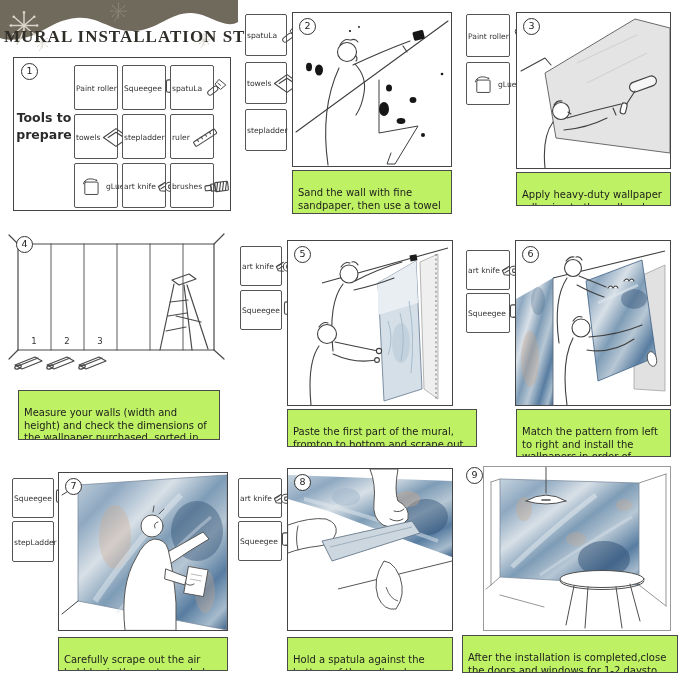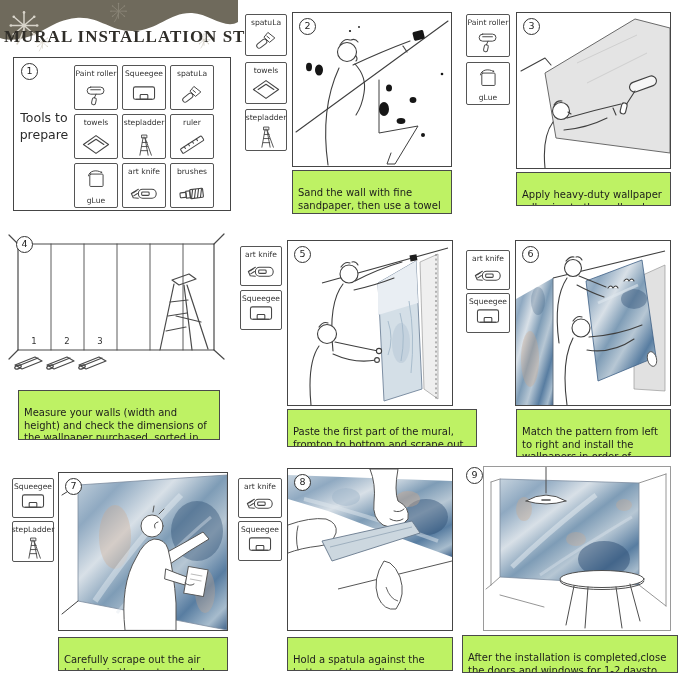--- a/index.html
+++ b/index.html
@@ -10,31 +10,31 @@
          font-family:"Liberation Serif",serif;font-weight:bold;font-size:17px;
          letter-spacing:1px;color:#2f2d28}
   .panel{position:absolute;border:1.5px solid #454545;background:#fff;box-sizing:border-box}
   .panel9{position:absolute;border:1px solid #9a9a9a;background:#fff;box-sizing:border-box}
   .art{position:absolute;left:0;top:0;width:100%;height:100%}
   .cap{position:absolute;border:1.2px solid #4a4a4a;background:#bef264;box-sizing:border-box;
        font-size:10px;line-height:1.25;padding:16px 5px;color:#1c1c1c;overflow:hidden}
   .num{position:absolute;width:15px;height:15px;border:1.2px solid #333;border-radius:50%;
        font-size:9.5px;line-height:14px;text-align:center;background:#fff;color:#222;z-index:3}
   .tbox{position:absolute;border:1.1px solid #555;border-radius:2px;background:#fff;
-        box-sizing:border-box;display:flex;flex-direction:column;align-items:center;
+        box-sizing:border-box;display:flex;align-items:center;
         justify-content:space-between;padding:3px 1px 2px}
   .tbox.g{position:static;width:auto;height:auto}
   .tlabel{font-size:7.6px;color:#333;white-space:nowrap}
   .tbox.rev .tlabel{order:2}
   .ticon{width:30px;height:23px;display:block;flex:0 0 auto}
   .ticon svg,.dand svg{width:100%;height:100%;display:block}
   .grid1{position:absolute;left:60px;top:7px;display:grid;
          grid-template-columns:repeat(3,44px);grid-auto-rows:45px;gap:4px}
   .toolstitle{position:absolute;left:2px;top:52px;width:56px;text-align:center;
-              font-size:12.5px;font-weight:normal;color:#2b2b2b;line-height:1.35}
+              font-size:12.5px;font-weight:bold;color:#2b2b2b;line-height:1.35}
   .wnum{position:absolute;width:12px;text-align:center;font-size:8.5px;color:#333}
   .dand{position:absolute}
 </style>
 </head>
 <body>
 
 <svg width="0" height="0" style="position:absolute">
   <defs>
     <linearGradient id="marble" x1="0" y1="0" x2="1" y2="1">
       <stop offset="0" stop-color="#c6d3de"></stop>

